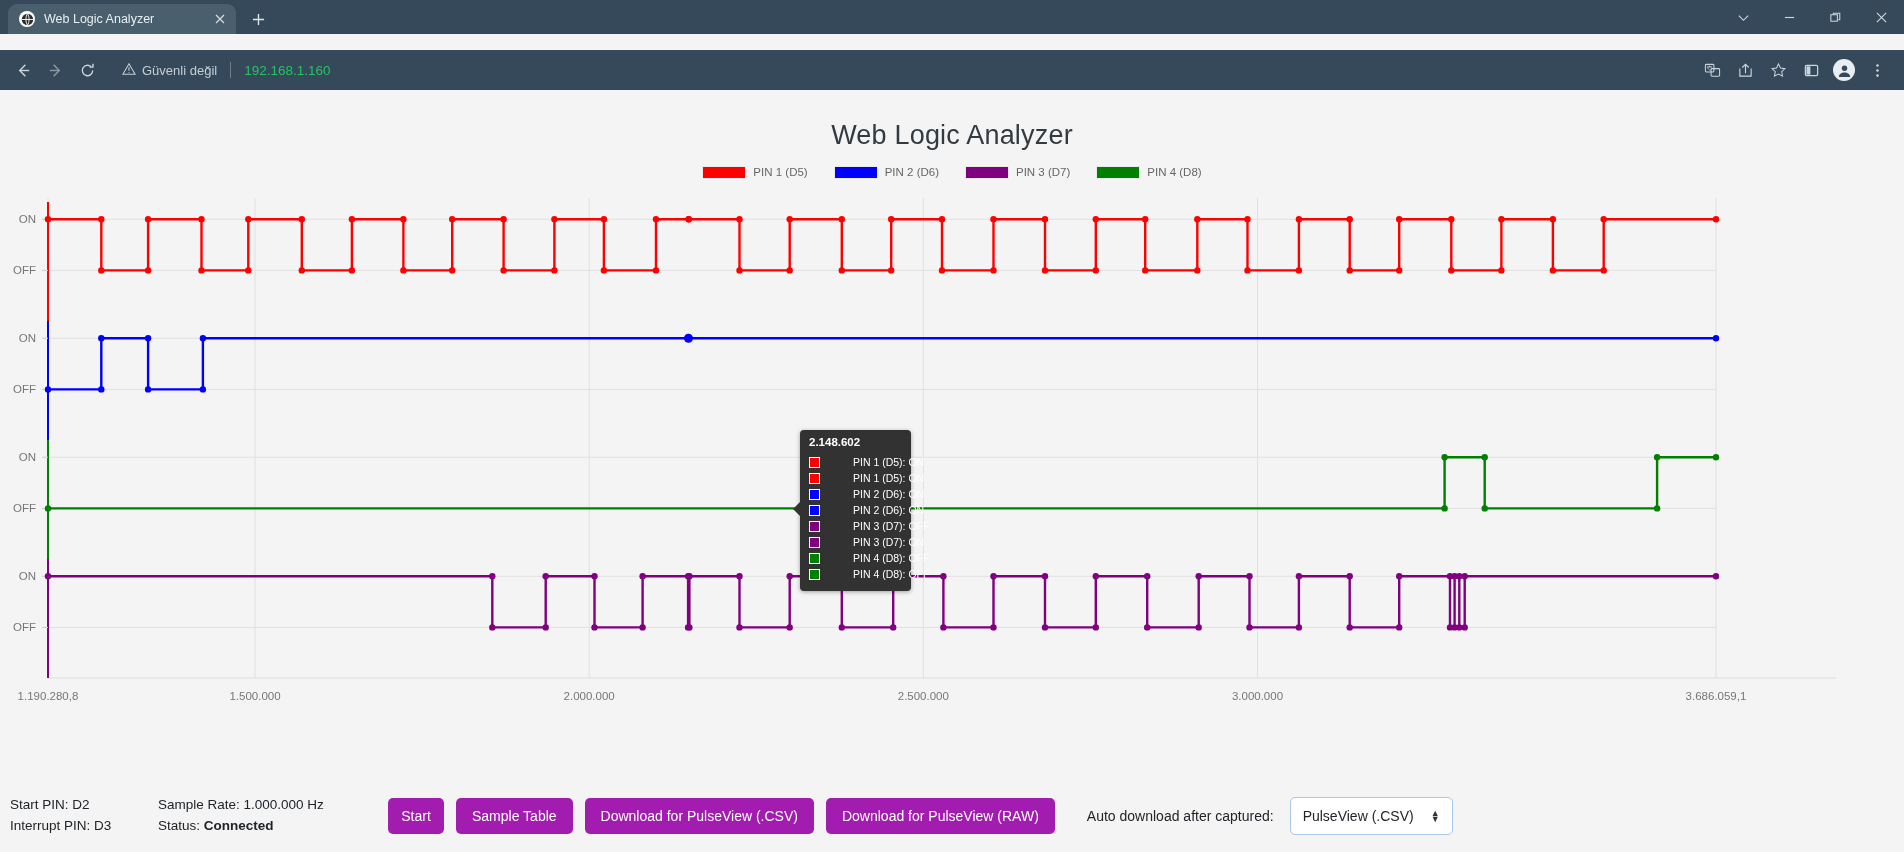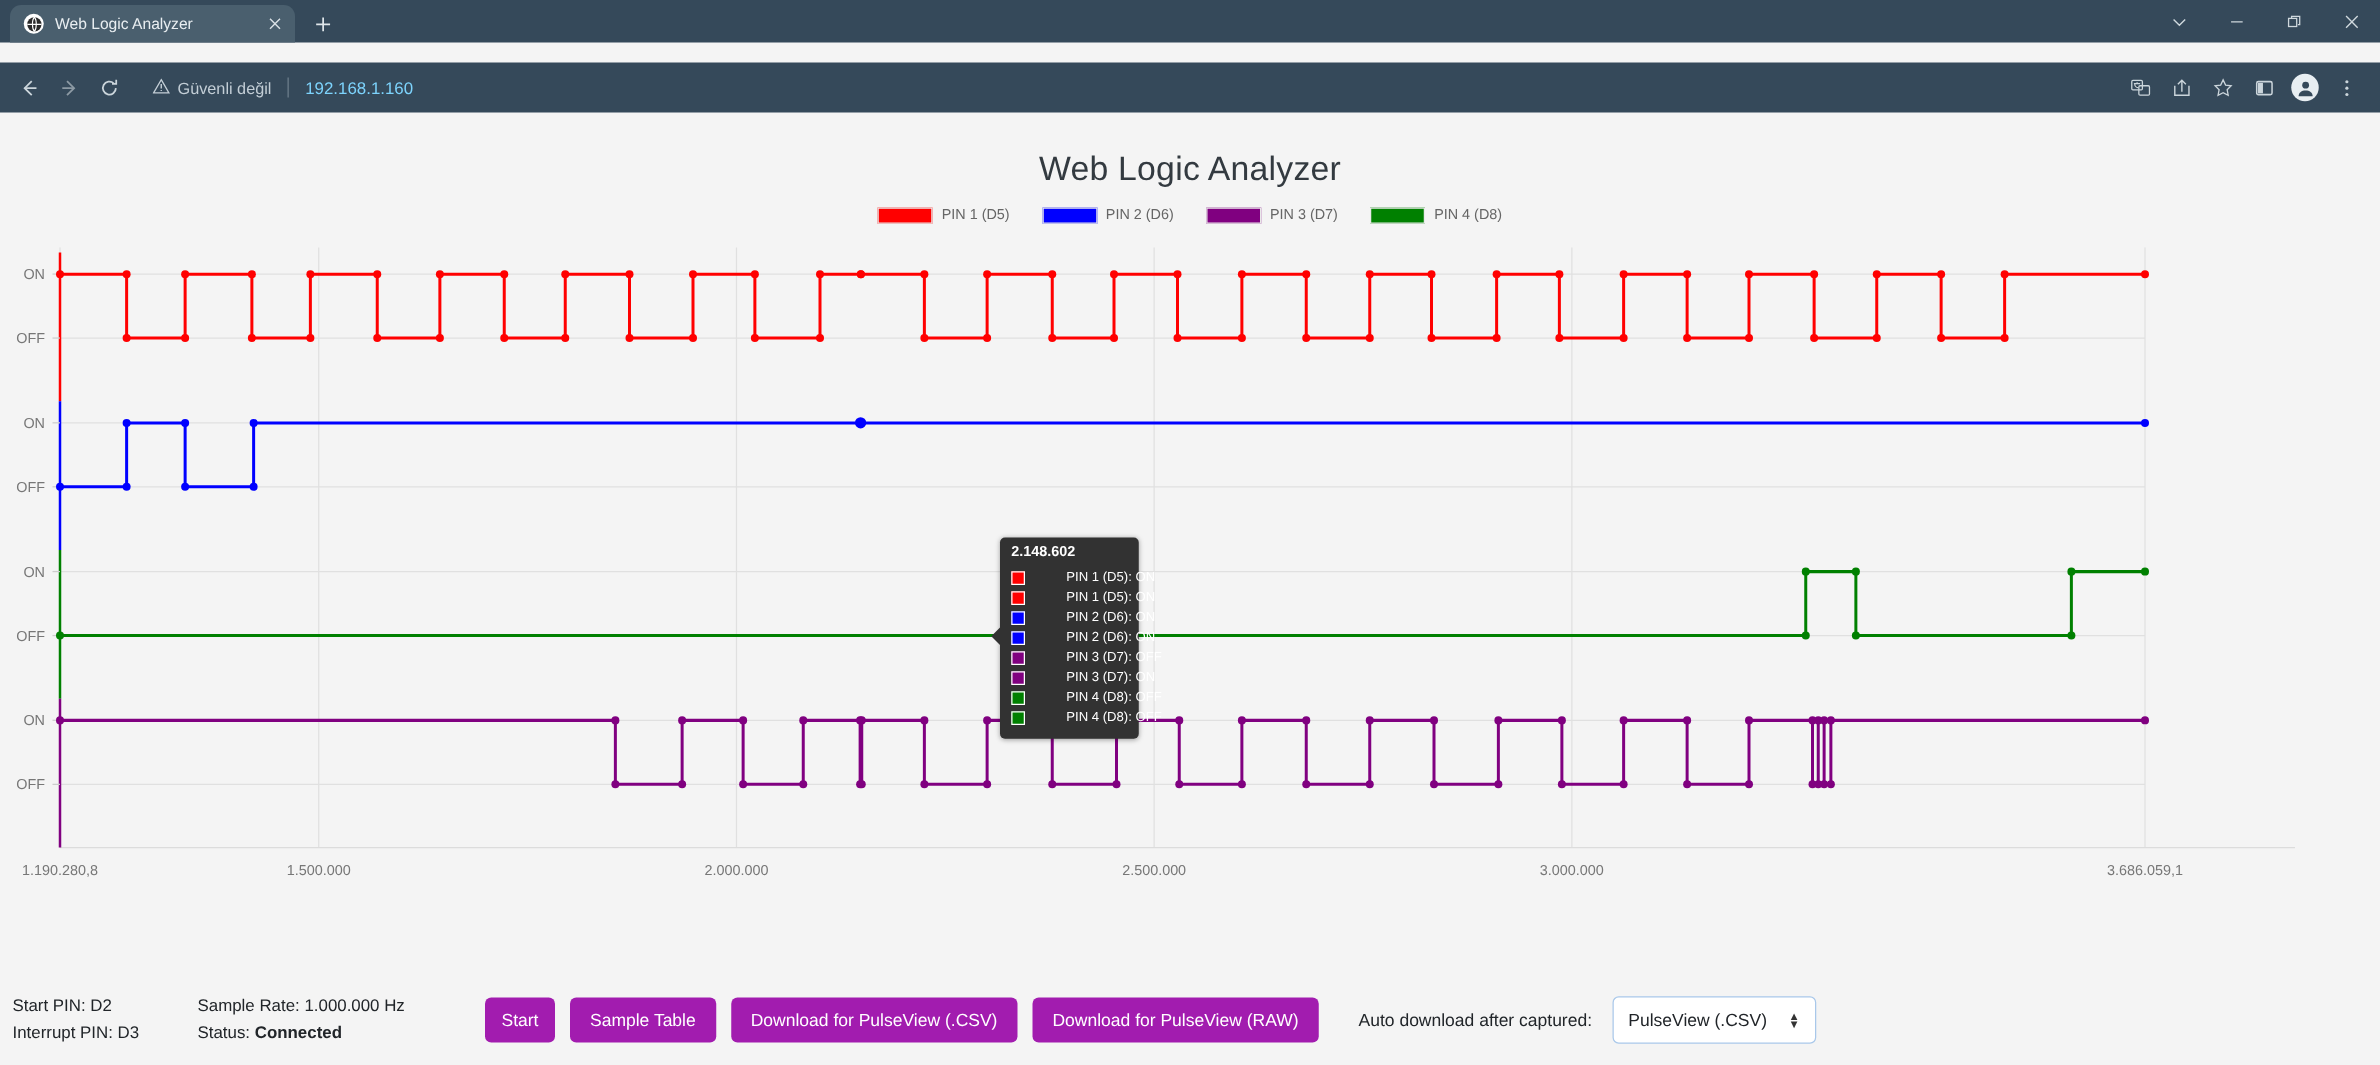--- a/index.html
+++ b/index.html
@@ -57,21 +57,21 @@
   .tb-btn {
     width: 30px; height: 30px; display: flex; align-items: center; justify-content: center;
     color: #cbd5db; border-radius: 50%;
   }
   .omnibox {
     flex: 1; height: 28px; margin: 0 8px; display: flex; align-items: center;
     gap: 7px; padding-left: 10px; color: #cfd8dd; font-size: 13px;
   }
   .notsecure { display: flex; align-items: center; gap: 6px; color: #c3ced6; font-size: 13px; }
   .omni-sep { width: 1px; height: 16px; background: #6d7f8c; margin: 0 6px; }
-  .omni-url { color: #7dd3fc; font-size: 13.5px; }
+  .omni-url { color: #22c55e; font-size: 13.5px; }
   .tb-right { display: flex; align-items: center; gap: 3px; padding-right: 4px; }
   .avatar {
     width: 22px; height: 22px; border-radius: 50%; background: #e8eef2;
     display: flex; align-items: center; justify-content: center;
   }
 
   
   .page { flex: 1; background: #f4f4f4; position: relative; }
 
   .page-title {

